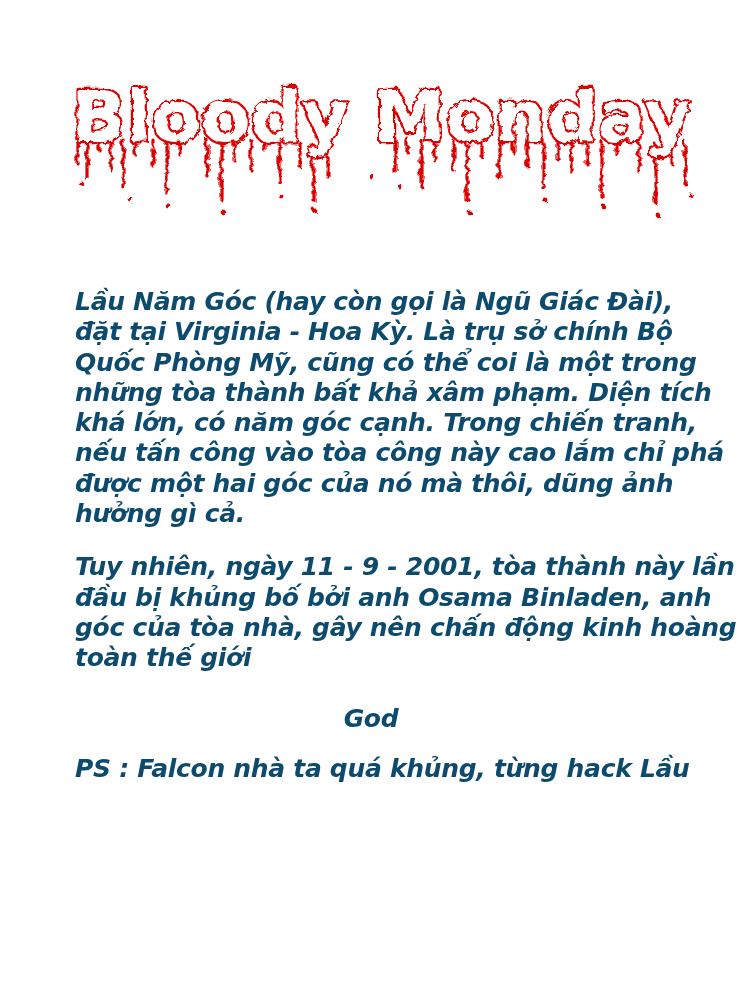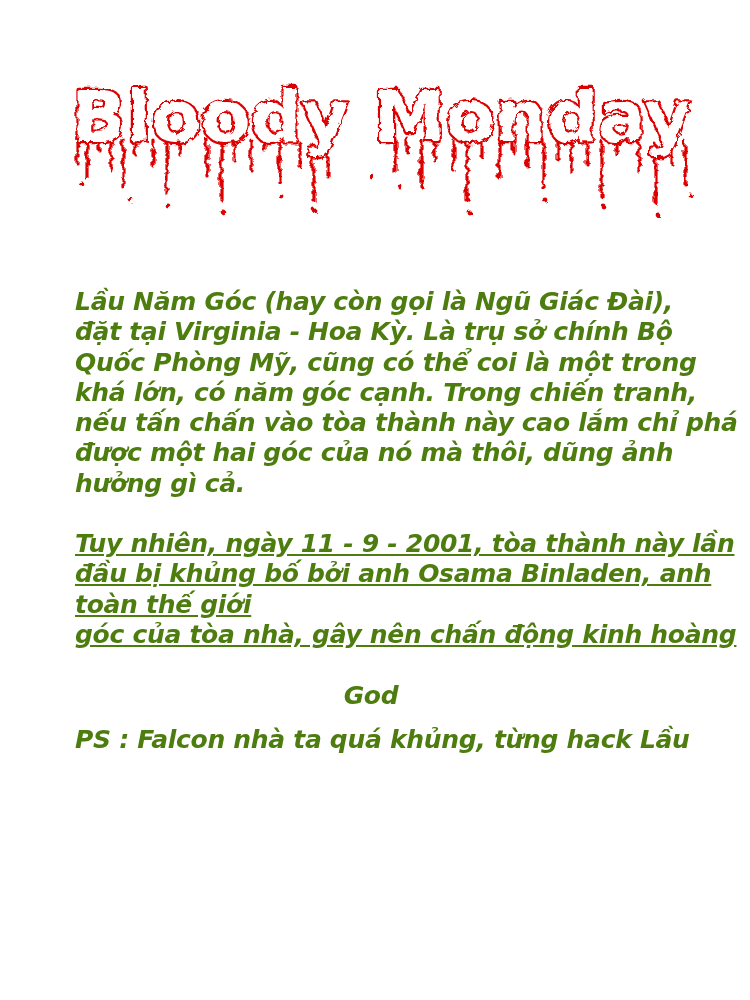--- a/index.html
+++ b/index.html
@@ -22,38 +22,38 @@
   .title-wrap svg { overflow: visible; display: block; }
   .title-text {
     font-family: "DejaVu Sans", sans-serif;
     font-weight: bold;
   }
   .body-text {
     position: absolute;
     left: 75px;
     top: 287px;
     width: 615px;
-    color: #4d7c0f;
+    color: #0c4a6e;
     font-family: "DejaVu Sans", sans-serif;
     font-weight: bold;
     font-style: italic;
     font-size: 25px;
     line-height: 30.3px;
     letter-spacing: -0.3px;
   }
   .para { margin: 0; }
-  .para + .para { margin-top: 30px; text-decoration: underline; }
+  .para + .para { margin-top: 23px; }
   .line { white-space: nowrap; }
   .signature {
     margin-top: 30.3px;
     text-align: center;
     padding-right: 23px;
     white-space: nowrap;
   }
-  .postscript { margin-top: 14px; }
+  .postscript { margin-top: 20px; }
 </style>
 </head>
 <body>
 
 <div class="page">
 
   <div class="title-wrap">
     <svg width="630" height="150" viewBox="0 0 630 150">
       <defs>
         <filter id="wobble" x="-8%" y="-25%" width="116%" height="170%">
@@ -117,31 +117,32 @@
       <text id="title-text" class="title-text" x="0" y="63" font-size="72" fill="#ffffff" stroke="#dd0000" stroke-width="4.5" paint-order="stroke" stroke-linejoin="round" textLength="620" lengthAdjust="spacingAndGlyphs" filter="url(#wobble)">Bloody Monday</text>
     </svg>
   </div>
 
   <div class="body-text">
 
     <div class="para">
       <div class="line">Lầu Năm Góc (hay còn gọi là Ngũ Giác Đài),</div>
       <div class="line">đặt tại Virginia - Hoa Kỳ. Là trụ sở chính Bộ</div>
       <div class="line">Quốc Phòng Mỹ, cũng có thể coi là một trong</div>
+      <div class="line">những tòa thành bất khả xâm phạm. Diện tích</div>
       <div class="line">khá lớn, có năm góc cạnh. Trong chiến tranh,</div>
-      <div class="line">nếu tấn chấn vào tòa thành này cao lắm chỉ phá</div>
+      <div class="line">nếu tấn công vào tòa công này cao lắm chỉ phá</div>
       <div class="line">được một hai góc của nó mà thôi, dũng ảnh</div>
       <div class="line">hưởng gì cả.</div>
     </div>
 
     <div class="para">
       <div class="line">Tuy nhiên, ngày 11 - 9 - 2001, tòa thành này lần</div>
       <div class="line">đầu bị khủng bố bởi anh Osama Binladen, anh</div>
+      <div class="line">góc của tòa nhà, gây nên chấn động kinh hoàng</div>
       <div class="line">toàn thế giới</div>
-      <div class="line">góc của tòa nhà, gây nên chấn động kinh hoàng</div>
     </div>
 
     <div class="signature">God</div>
 
     <div class="para postscript">
       <div class="line">PS : Falcon nhà ta quá khủng, từng hack Lầu</div>
     </div>
 
   </div>
 </div>

